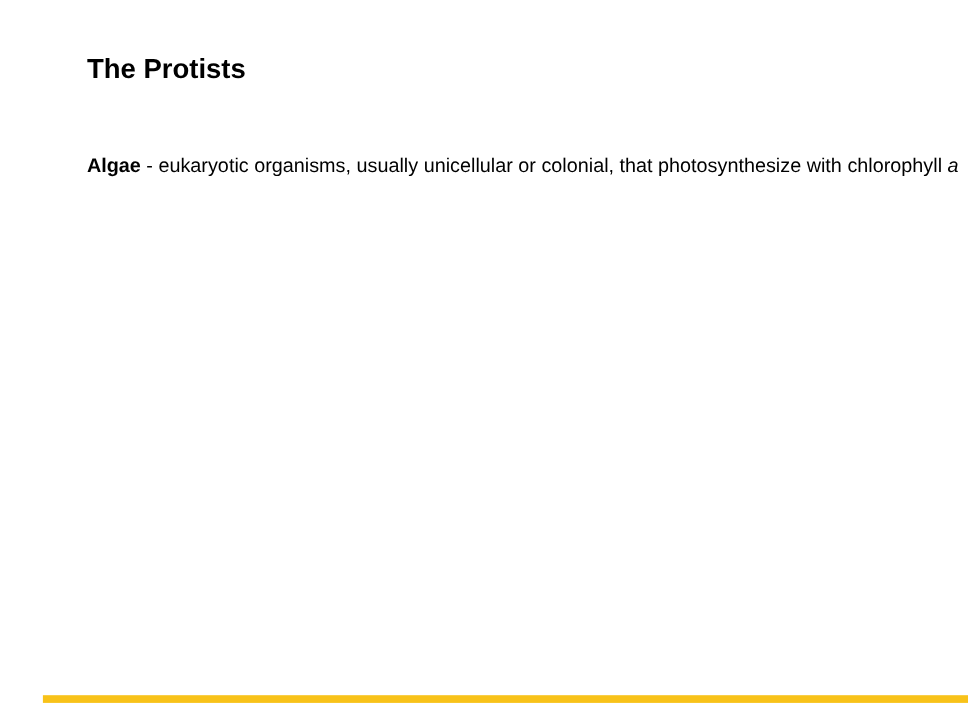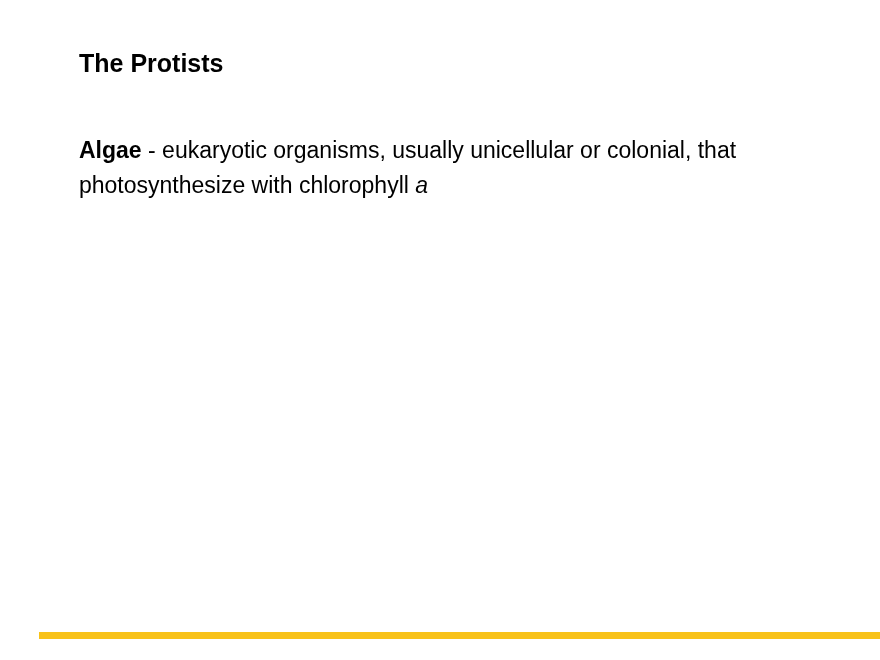--- a/index.html
+++ b/index.html
@@ -31,21 +31,21 @@
     color: #000000;
     line-height: 30px;
     letter-spacing: 0px;
   }
   .body-block {
     position: absolute;
     left: 40px;
     width: 800px;
   }
   .para {
-    font-size: 23px;
+    font-size: 18px;
     line-height: 34.5px;
     color: #000000;
     font-weight: normal;
     margin: 0;
   }
   .para-algae {
     top: 133px;
   }
   .para-protozoa {
     top: 222px;

